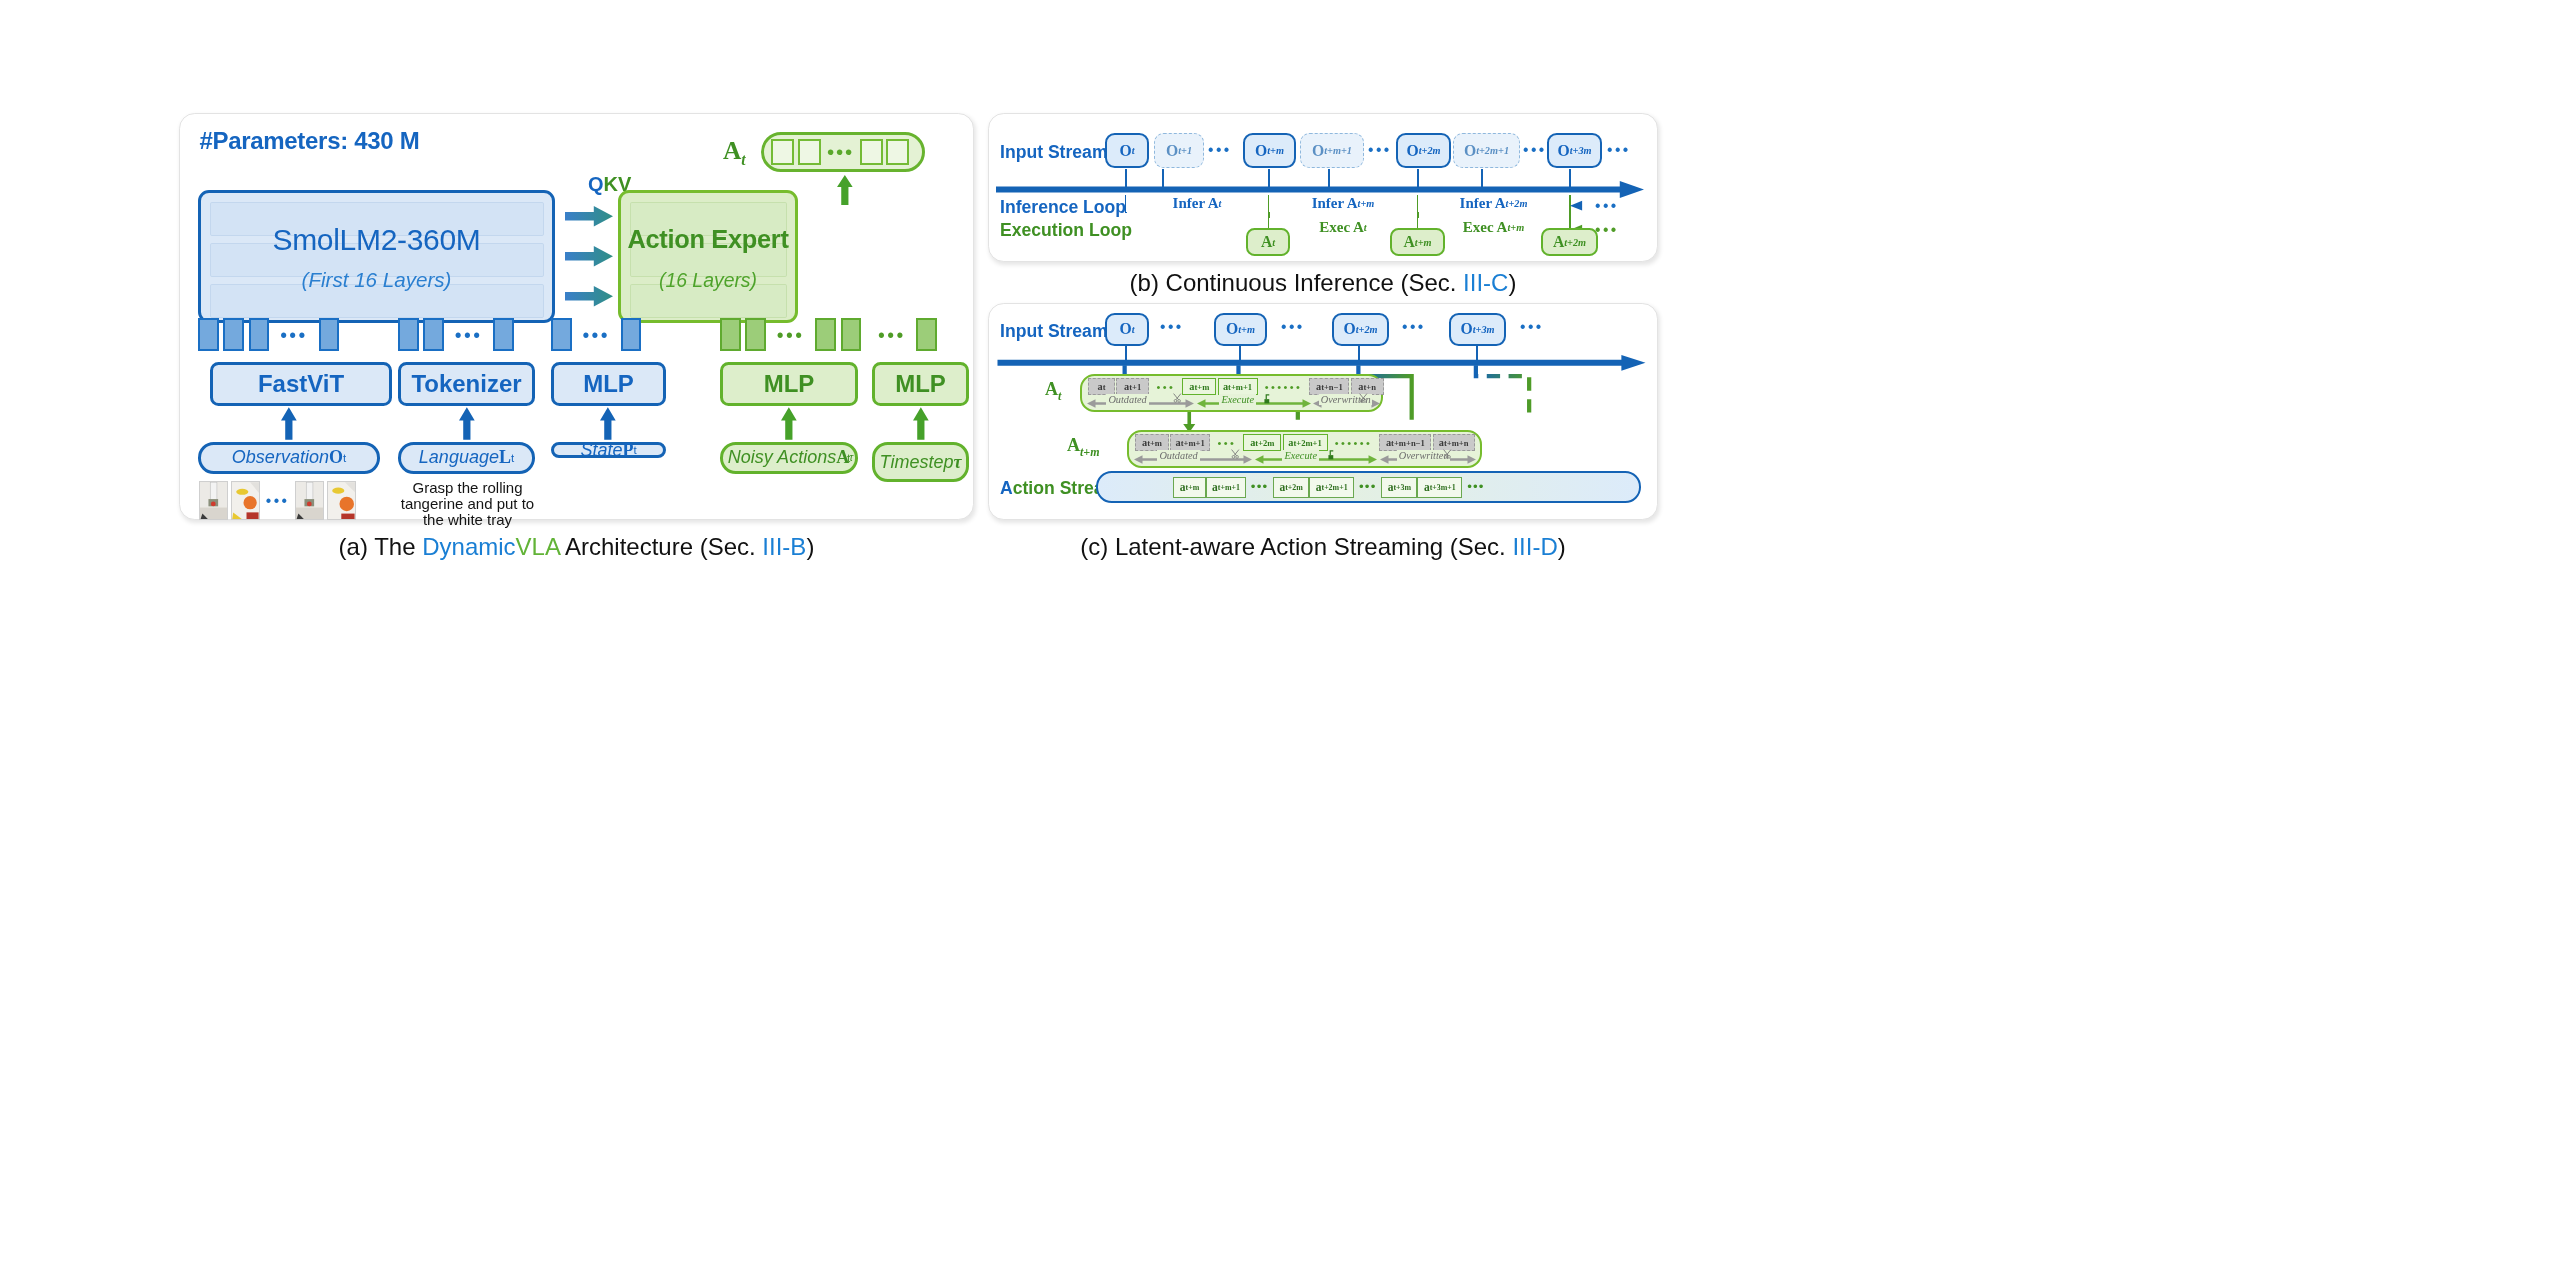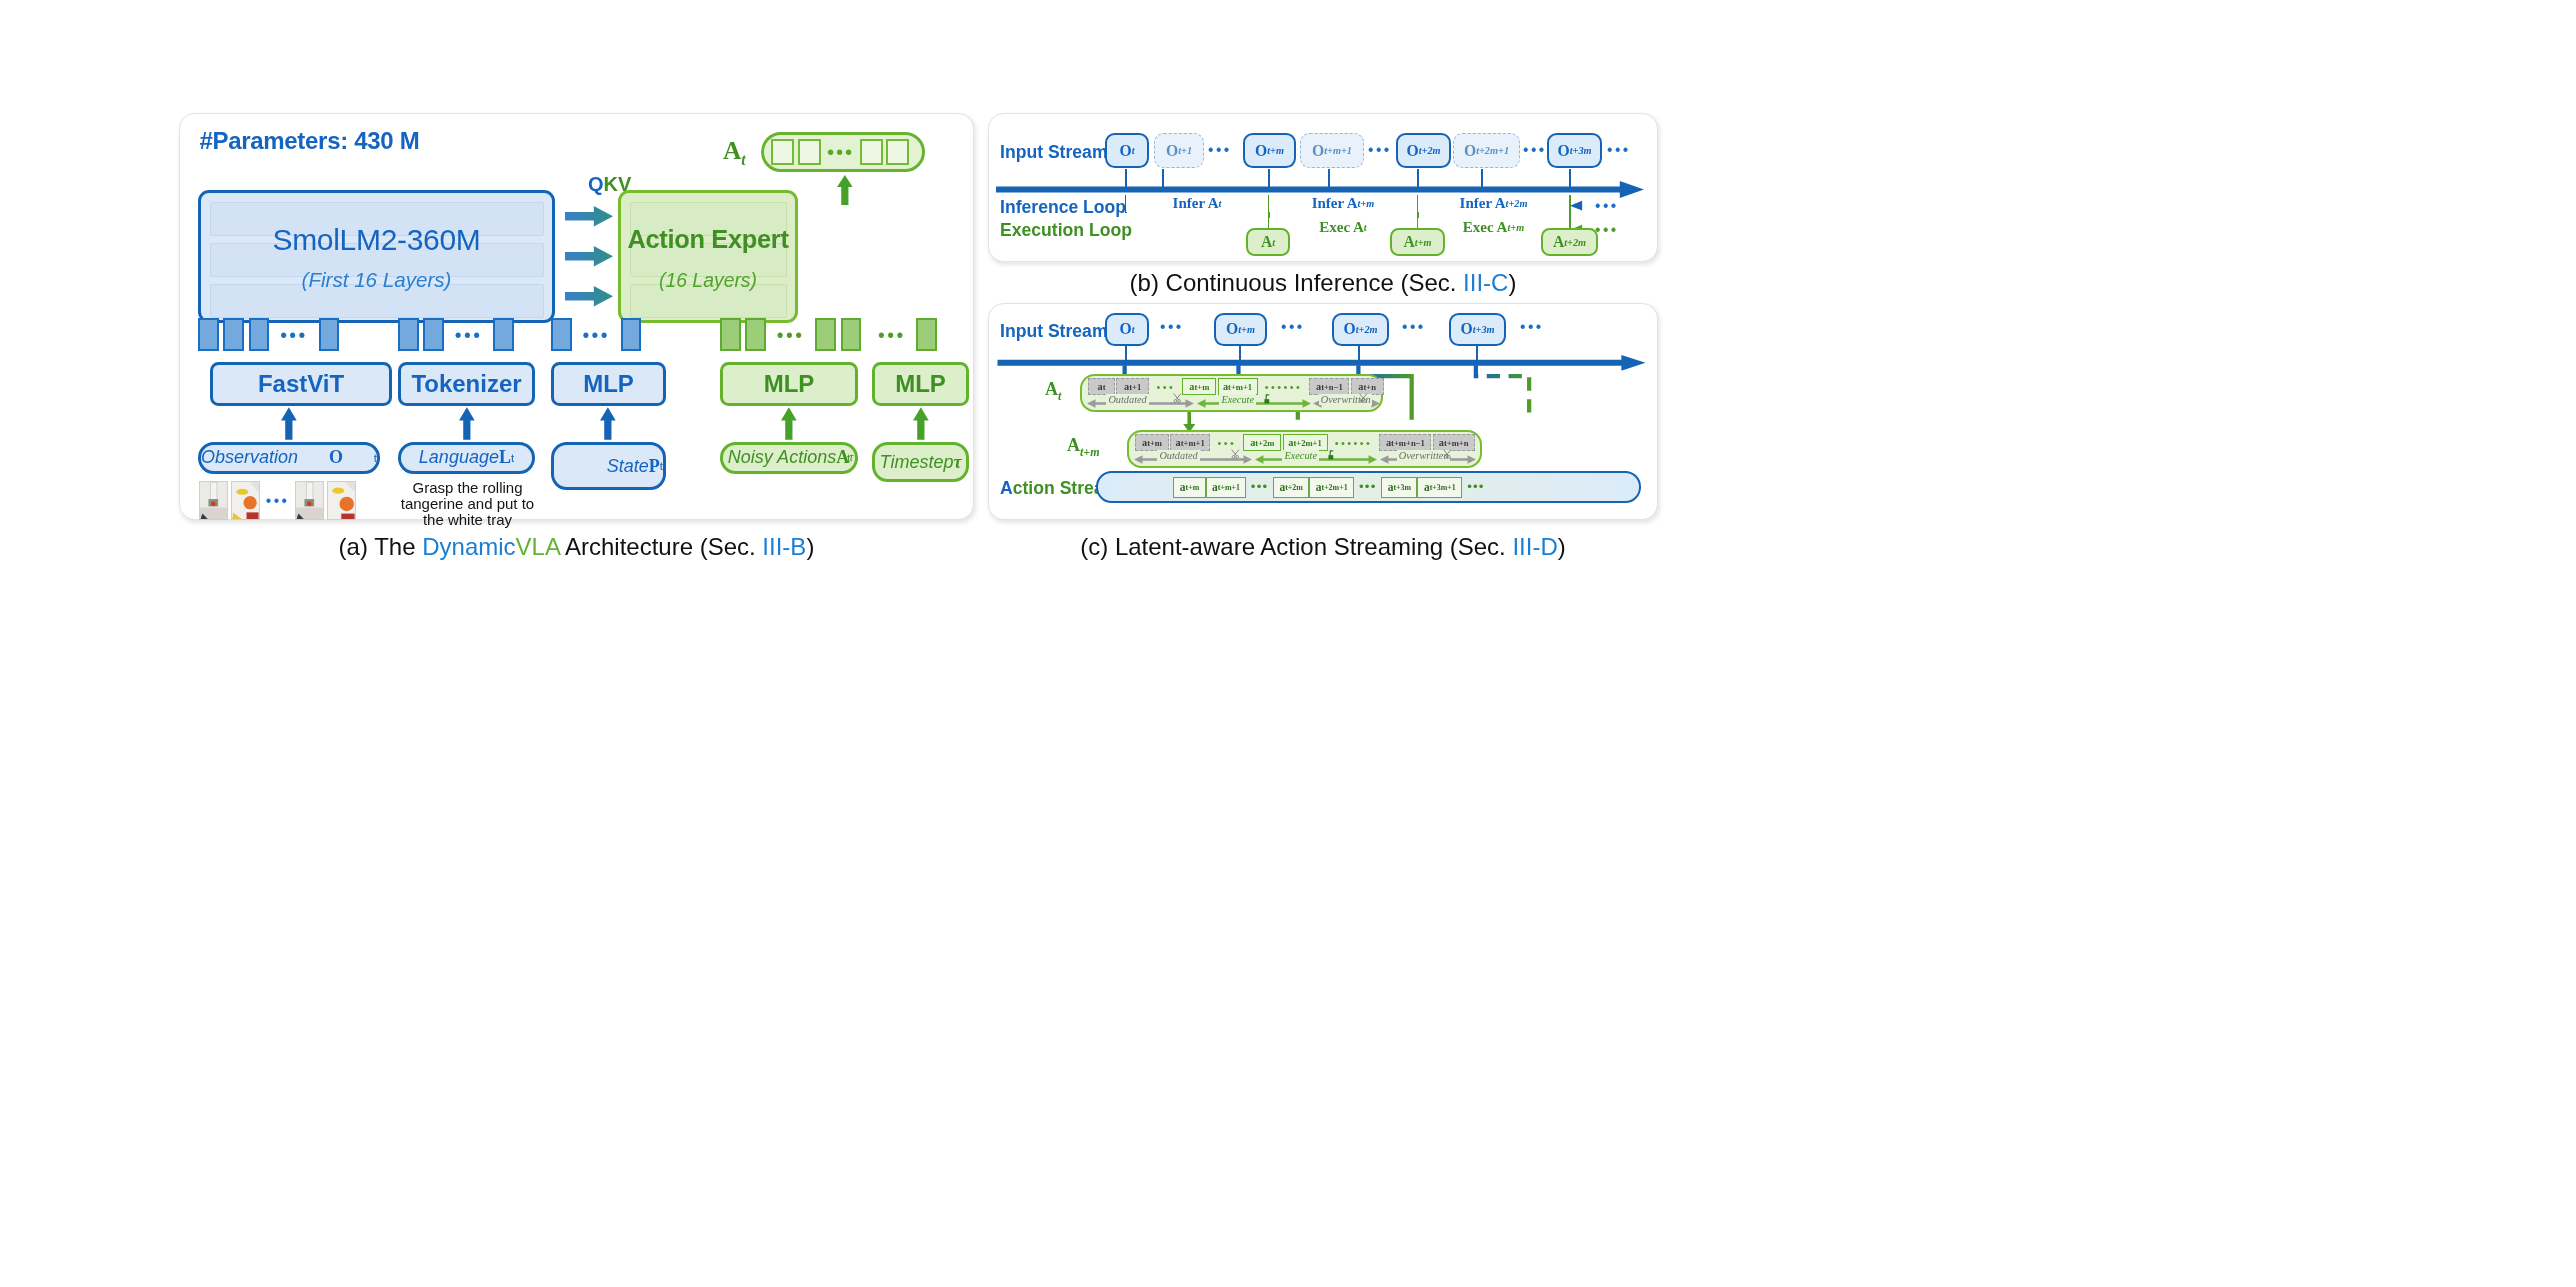--- a/index.html
+++ b/index.html
@@ -58,23 +58,23 @@
   #m-mlp2{left:540px;top:248px;width:138px;height:44px;}
   #m-mlp3{left:692px;top:248px;width:97px;height:44px;}
 
   
   .uparr{position:absolute;width:15.7px;height:33px;}
 
   
   .pill{position:absolute;box-sizing:border-box;border-radius:15.7px;display:flex;align-items:center;justify-content:center;font-size:18px;font-style:italic;white-space:nowrap;}
   .pill.b{border:3px solid #1463b5;background:#dbe8f7;color:#1565c0;}
   .pill.g{border:3px solid #62b22c;background:#ddeecb;color:#3f9023;}
-  #p-obs{left:18px;top:328px;width:182px;height:31.5px;justify-content:space-between;}
+  #p-obs{left:18px;top:328px;width:182px;height:31.5px;}
   #p-lang{left:218px;top:328px;width:137px;height:31.5px;}
-  #p-state{left:371px;top:328px;width:115px;height:48px;justify-content:flex-end;}
+  #p-state{left:371px;top:328px;width:115px;height:16px;}
   #p-noisy{left:540px;top:328px;width:138px;height:31.5px;}
   #p-time{left:692px;top:328px;width:97px;height:40px;}
   .pill b{font-style:normal;font-family:"Liberation Serif",serif;font-weight:700;}
   .pill sub{font-size:11.5px;font-style:normal;}
   .pill sup{font-size:10.3px;font-style:italic;}
 
   
   #thumbs{position:absolute;left:19.4px;top:367px;display:flex;align-items:center;gap:2.4px;}
   .th{width:29px;height:39px;border:0.6px solid #cfcfcf;box-sizing:border-box;position:relative;overflow:hidden;background:#e8e6e2;}
   #lang-text{position:absolute;left:217px;top:366px;width:141px;text-align:center;font-size:15px;line-height:1.08;color:#141414;}

